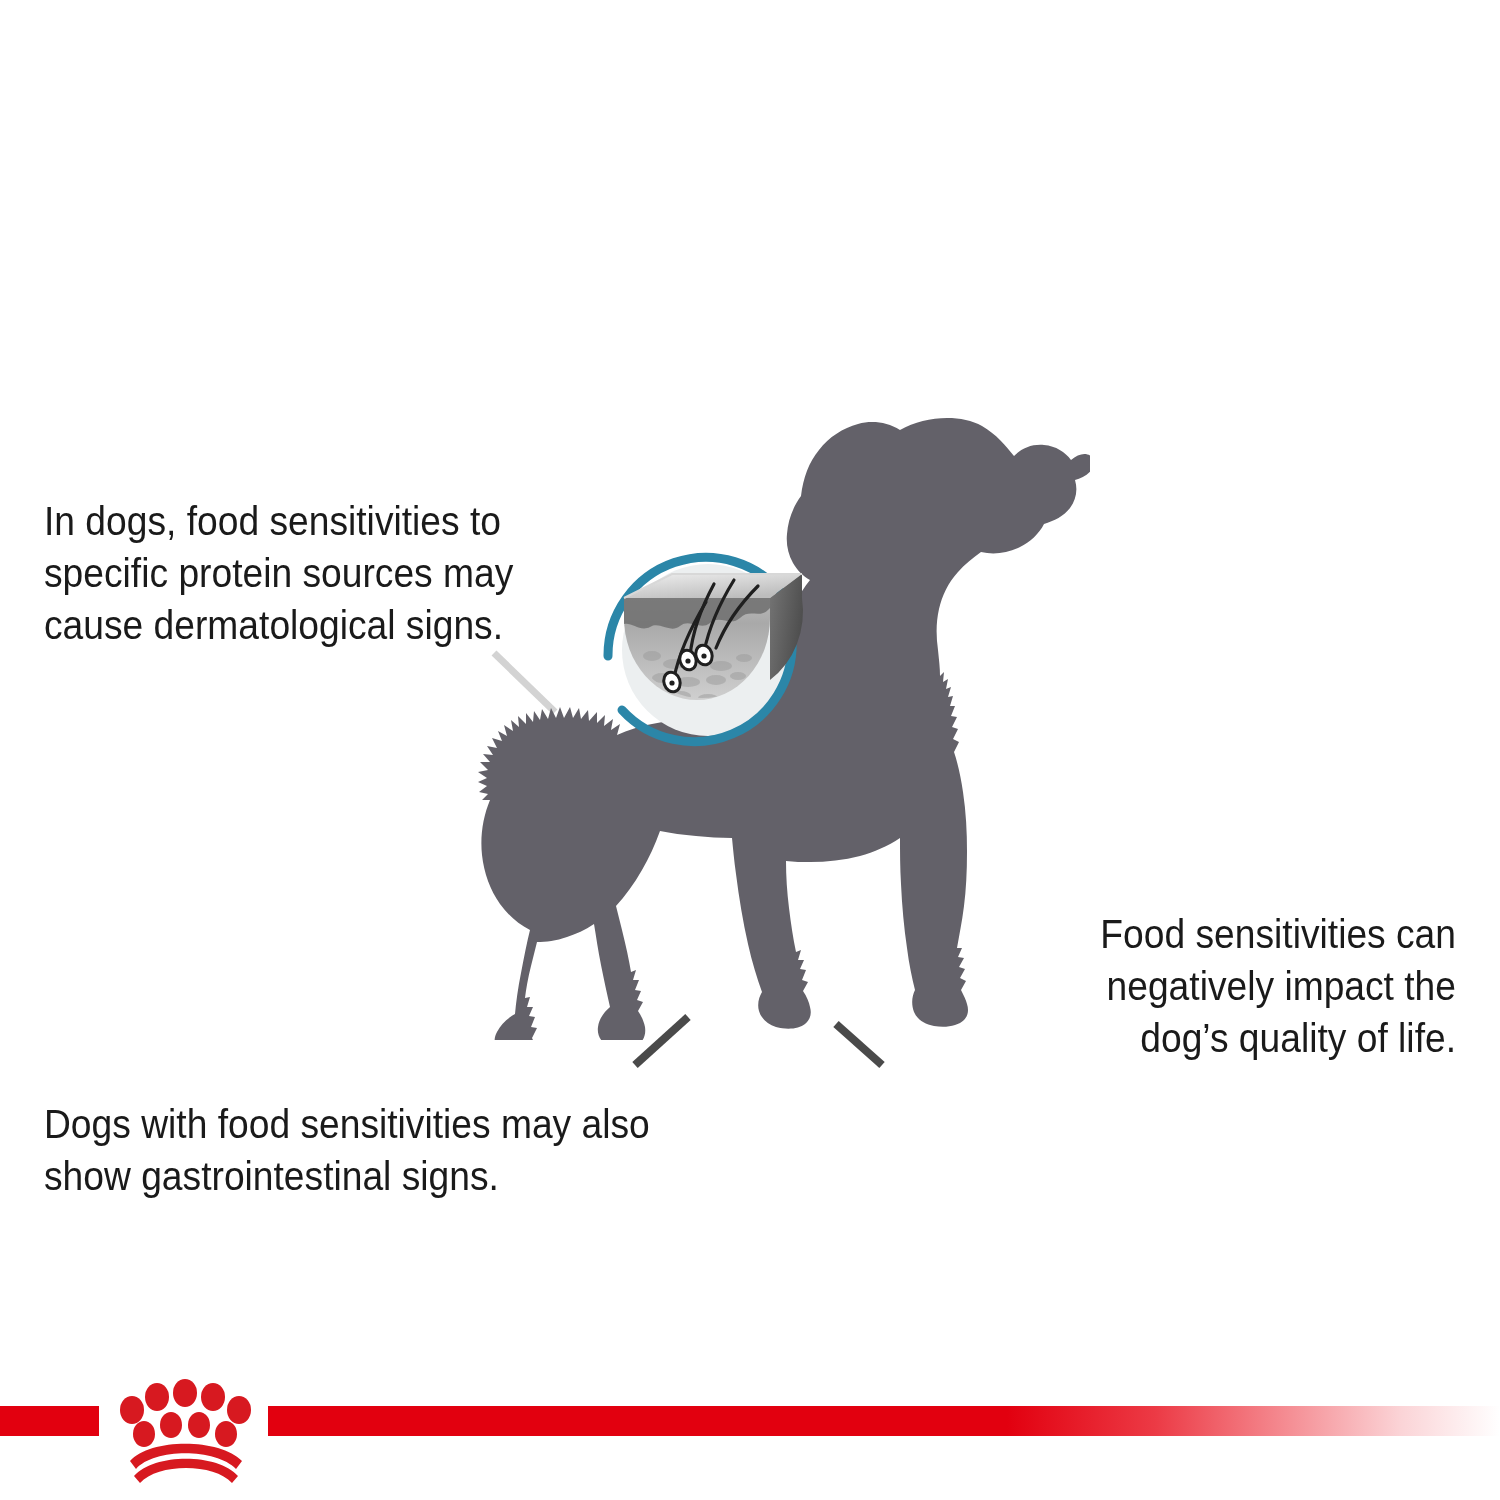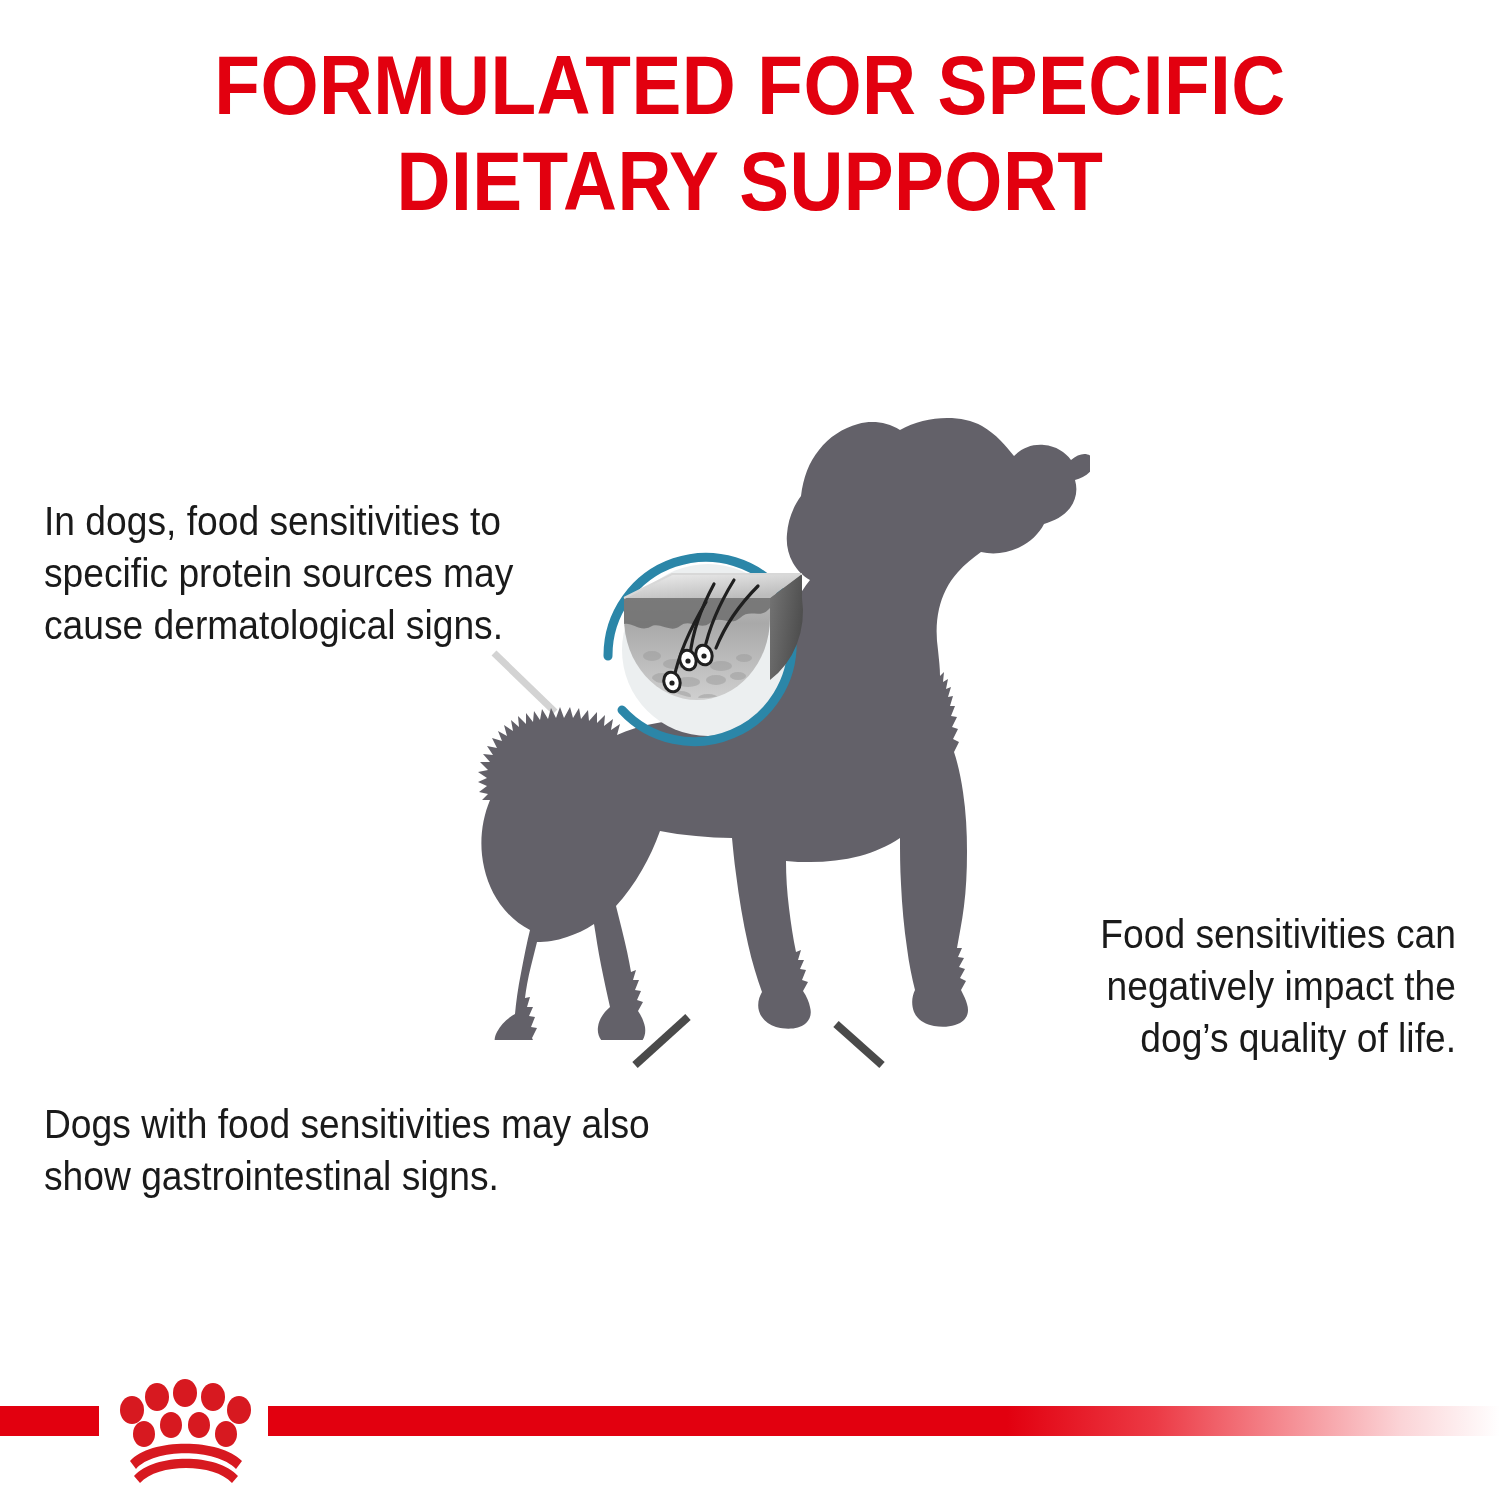--- a/index.html
+++ b/index.html
@@ -121,24 +121,20 @@
     top: 1372px;
     width: 160px;
     height: 120px;
   }
 </style>
 </head>
 <body>
 
 <div id="page">
 
-  <div class="title-block">
-    <div class="title-line">FORMULATED FOR SPECIFIC</div>
-    <div class="title-line">DIETARY SUPPORT</div>
-  </div>
 
   <svg class="leaders" viewBox="0 0 1500 1500" xmlns="http://www.w3.org/2000/svg">
     <defs>
       <linearGradient id="lgTop" x1="0" y1="0" x2="1" y2="0">
         <stop offset="0" stop-color="#d9d9d9"></stop>
         <stop offset="0.18" stop-color="#c9c9c9"></stop>
         <stop offset="0.34" stop-color="#4a4a4a"></stop>
         <stop offset="0.52" stop-color="#8a8a8a"></stop>
         <stop offset="0.66" stop-color="#3f3f3f"></stop>
         <stop offset="0.86" stop-color="#5c5c5c"></stop>

